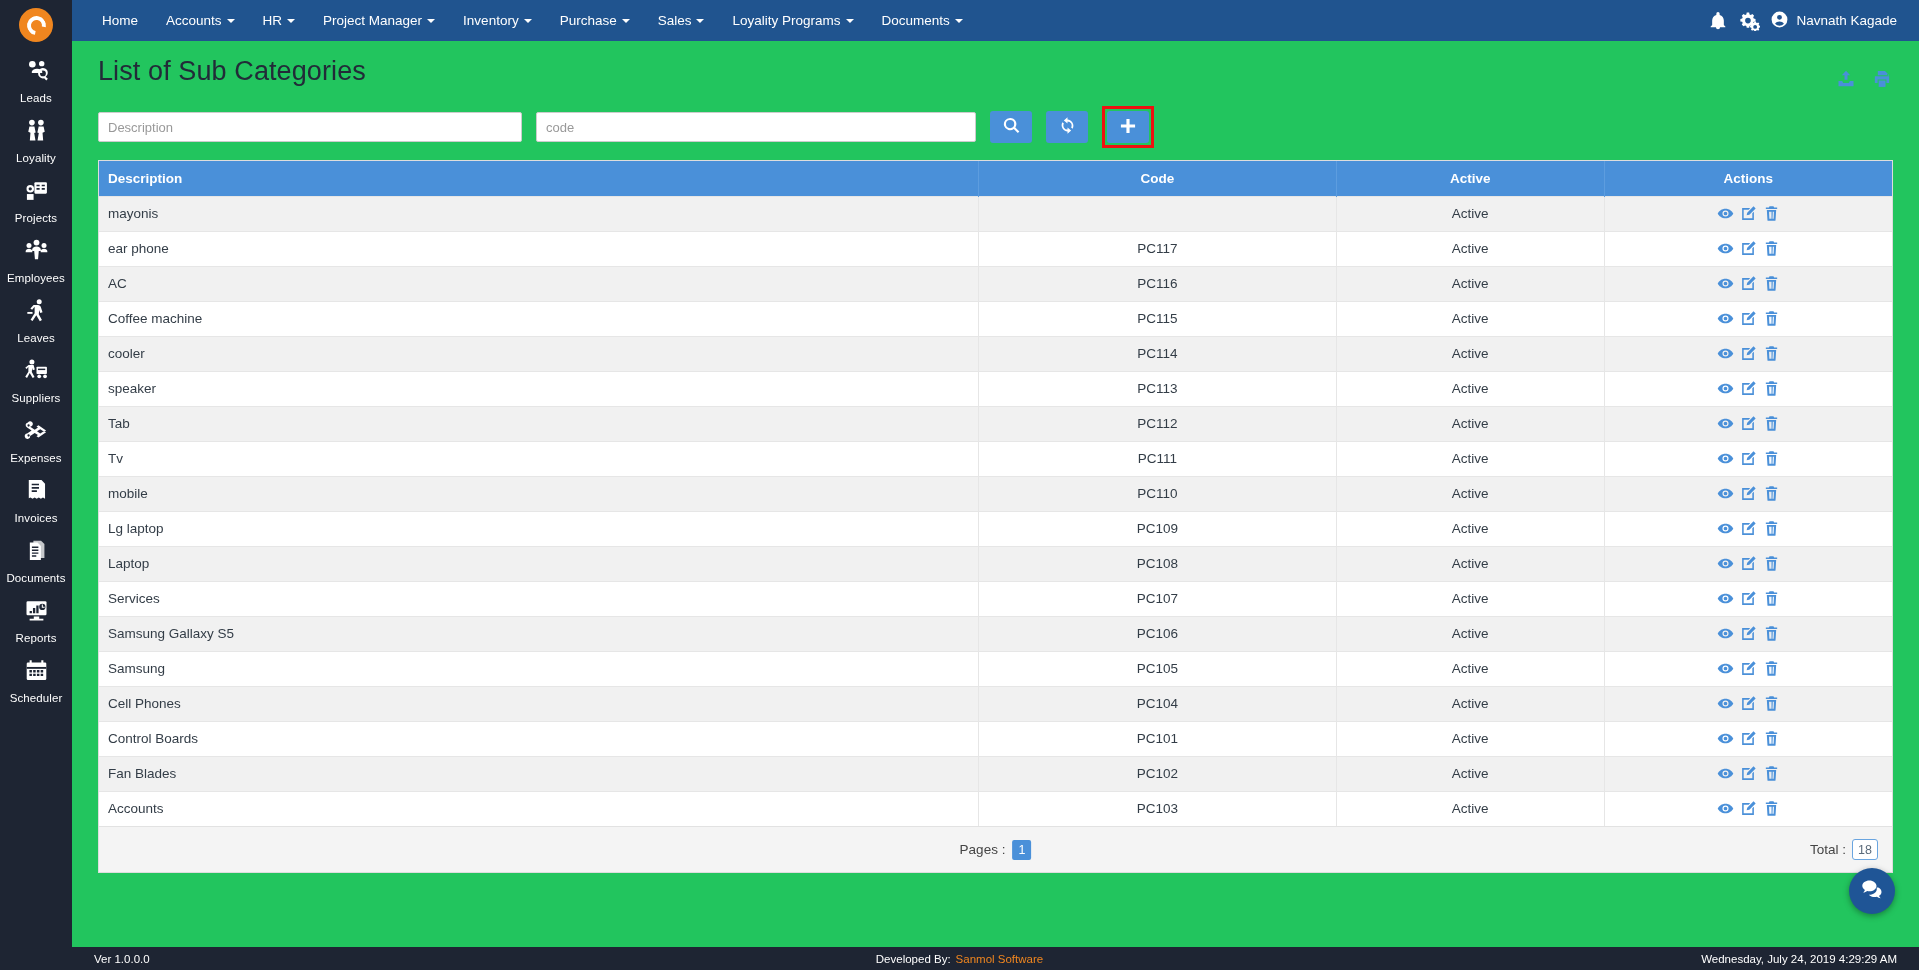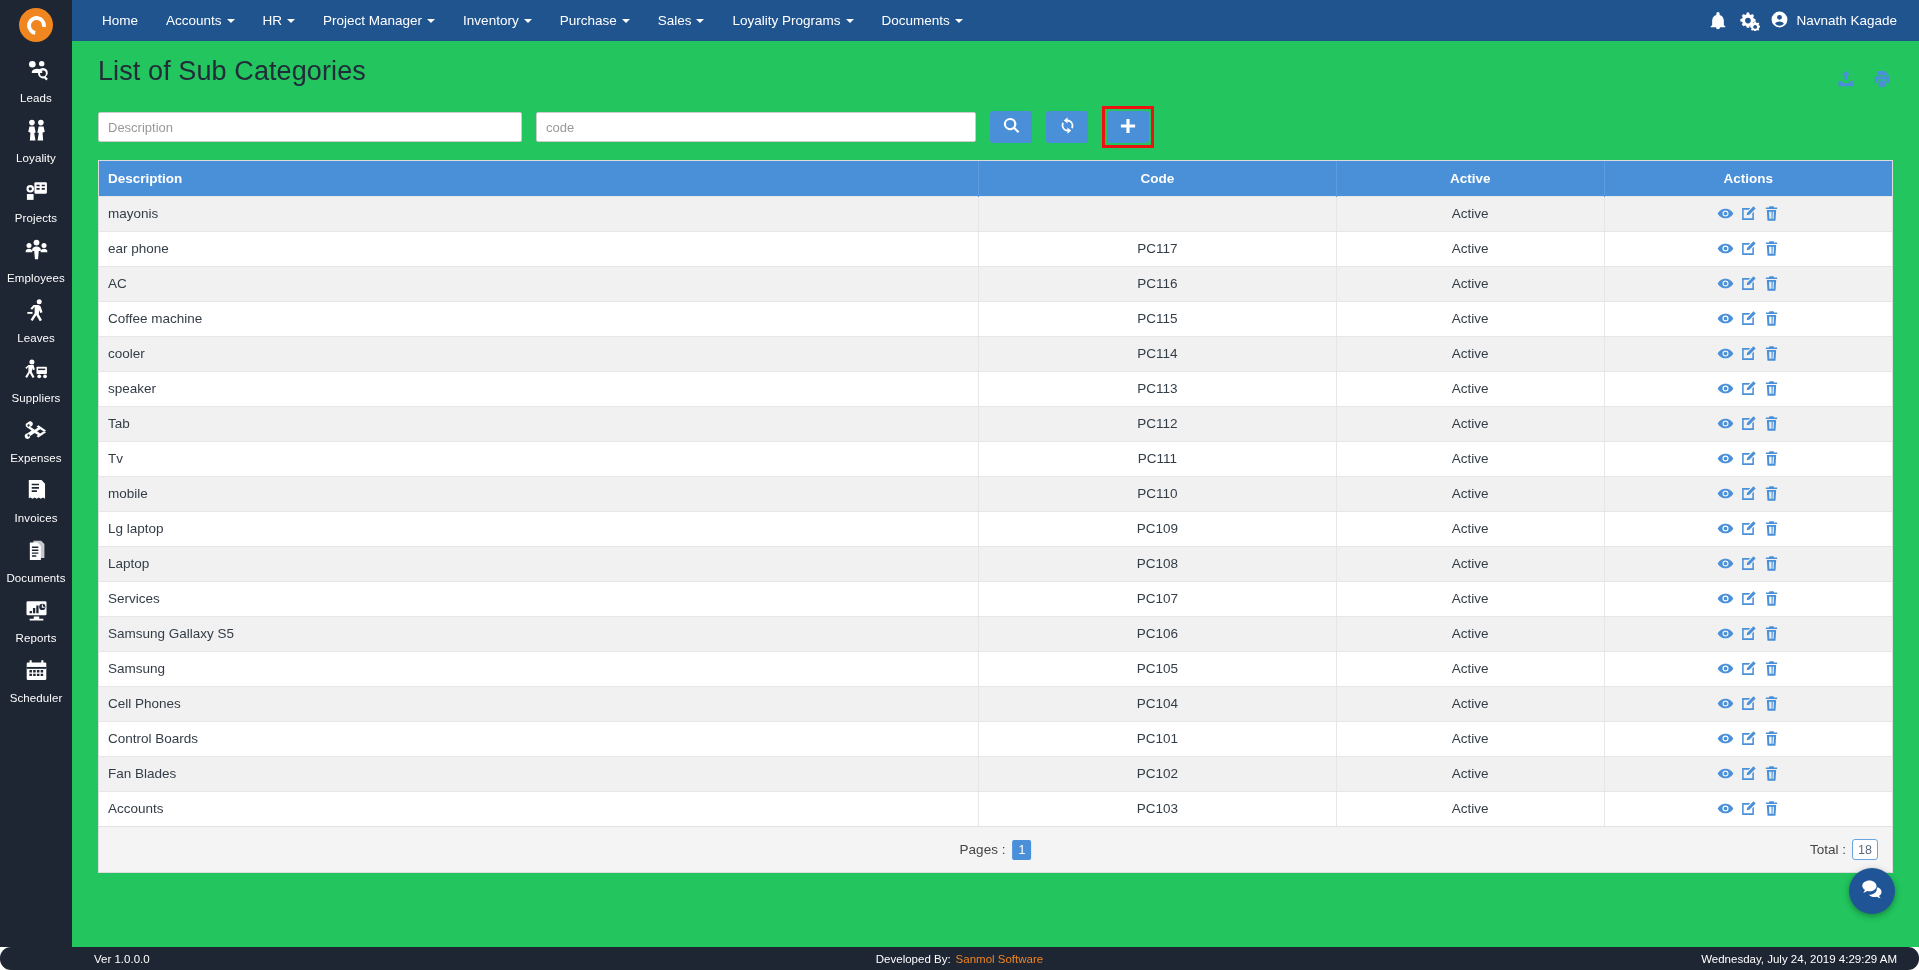--- a/index.html
+++ b/index.html
@@ -194,21 +194,21 @@
     box-shadow: 0 2px 6px rgba(0,0,0,.35);
   }
   #chat-fab svg { fill: #ffffff; }
 
   
   #statusbar {
     position: absolute; left: 0; bottom: 0;
     width: 1919px; height: 23px;
     background: #1e2533; color: #ffffff;
     font-size: 11.5px;
-    display: flex; align-items: center; border-radius: 11px;
+    display: flex; align-items: center;
   }
   #st-left { padding-left: 94px; }
   #st-mid {
     position: absolute; left: 50%; transform: translateX(-50%);
     display: flex; gap: 5px;
   }
   #st-dev-link { color: #f0861f; cursor: pointer; }
   #st-right { margin-left: auto; padding-right: 22px; }
 </style>
 </head>

